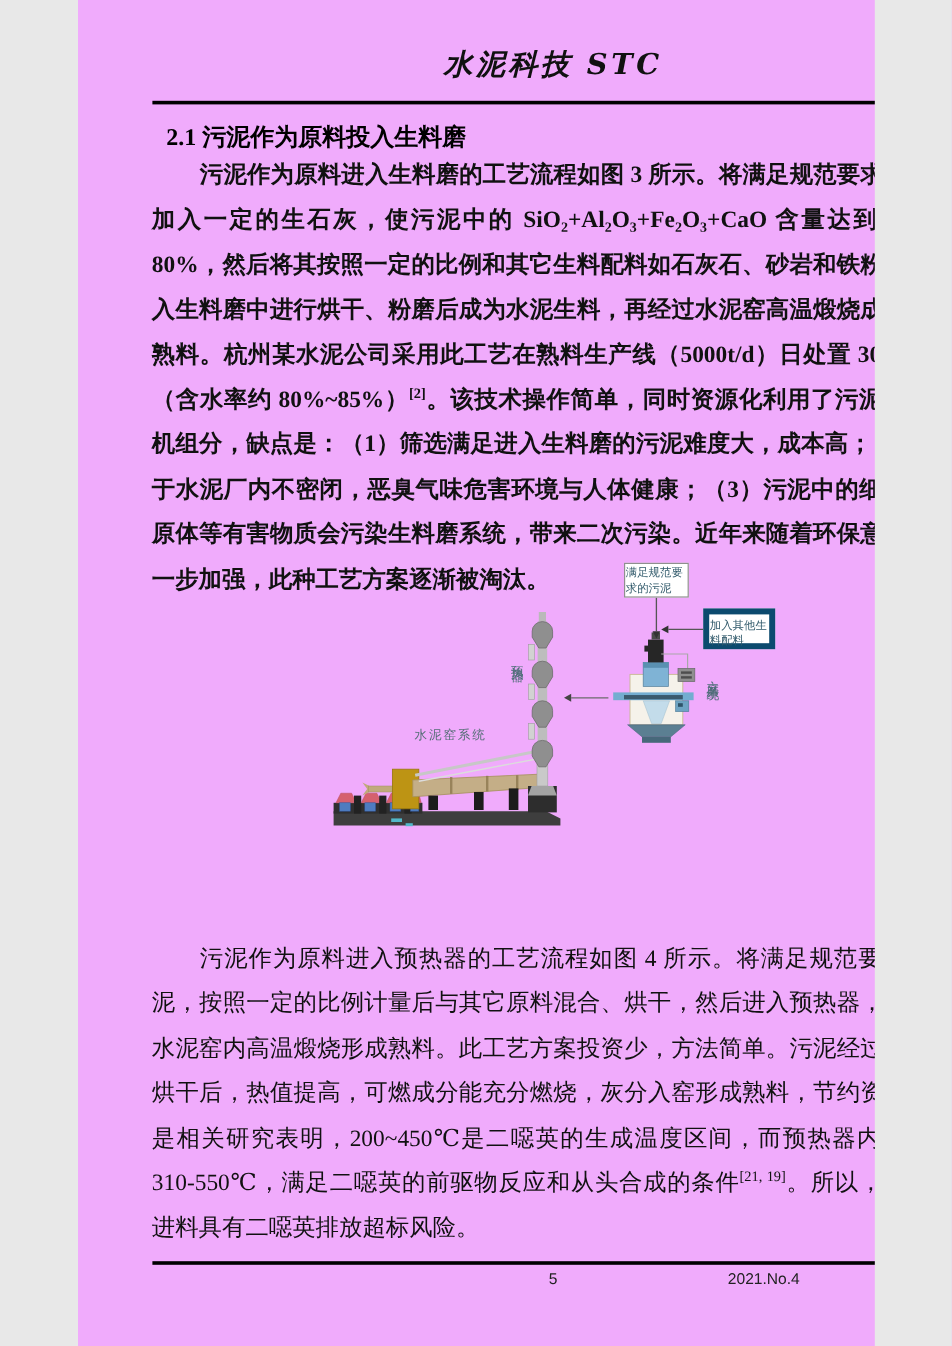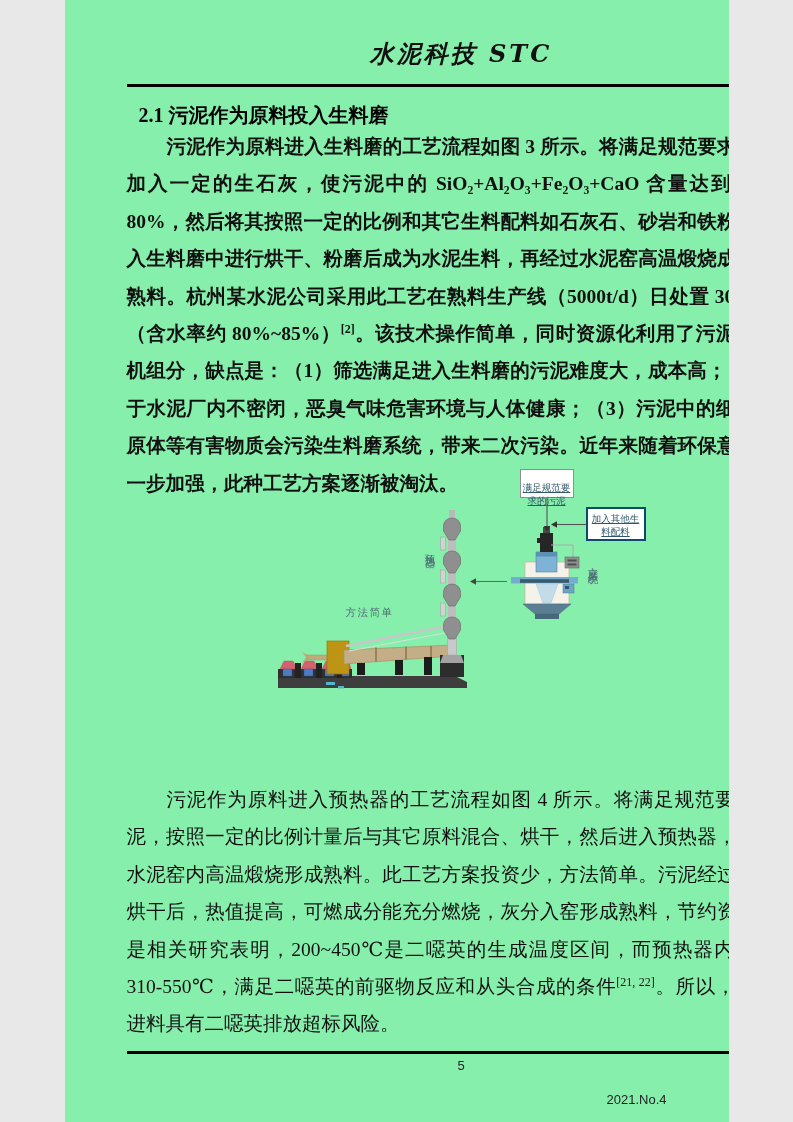--- a/index.html
+++ b/index.html
@@ -1,17 +1,17 @@
 <!DOCTYPE html>
 <html><head>
 <meta charset="utf-8">
 <style>
   html,body{margin:0;padding:0;background:#e8e8e8;}
   .page{
-    position:relative;width:664px;height:1122px;background:#86efac;
+    position:relative;width:664px;height:1122px;background:#f0abfc;
     margin:0 auto;overflow:hidden;color:#1a1a1a;
     font-family:"Liberation Serif","DejaVu Serif",serif;
   }
   .header-title{
     position:absolute;top:38px;left:62px;width:669px;text-align:center;
     font-size:24px;font-style:italic;font-weight:600;letter-spacing:3px;
     font-family:"DejaVu Serif",serif;color:#111;
   }
   .rule{position:absolute;left:62px;width:669px;background:#000;}
   .rule-top{top:84px;height:2.5px;}
@@ -26,42 +26,42 @@
     position:absolute;left:62px;width:669px;margin:0;
     font-size:19.5px;line-height:37.4px;text-align:justify;
     text-indent:40px;color:#111;
   }
   .p1{top:128px;font-weight:bold;}
   .p2{top:781px;}
   .cite{font-size:12px;line-height:0;}
   .figure{position:absolute;left:195px;top:464px;width:420px;height:227px;}
   .figure svg{position:absolute;left:0;top:0;}
   .fig-box{
-    position:absolute;background:#fff;text-align:center;color:#30596a;
-    font-size:9.5px;line-height:12.5px;padding:12px 1px;box-sizing:border-box;text-decoration:underline;
+    position:absolute;background:#fff;color:#30596a;
+    font-size:9.5px;line-height:12.5px;padding:2px 1px;box-sizing:border-box;
   }
   .box1{left:260px;top:5px;width:54px;height:29px;border:1px solid #8f8f8f;}
-  .box2{left:326px;top:43px;width:60px;height:34px;border:2px solid #0c4a6e;padding-top:4px;}
+  .box2{left:326px;top:43px;width:60px;height:34px;border:5px solid #0c4a6e;padding-top:4px;}
   .vlabel{
     position:absolute;writing-mode:vertical-rl;text-orientation:upright;
     font-size:10.5px;color:#4e6d78;letter-spacing:2px;
   }
   .preheater-label{left:163px;top:82px;}
   .mill-label{left:326px;top:95px;}
   .hlabel{position:absolute;left:86px;top:142px;font-size:10.5px;color:#546e76;letter-spacing:1.5px;}
   .fig-caption{
     position:absolute;top:692px;left:62px;width:669px;text-align:center;
     font-weight:bold;font-size:17.5px;color:#000;
   }
   .footer-page-number{
     position:absolute;top:1058px;left:62px;width:669px;text-align:center;
     font-size:13px;font-family:"Liberation Sans",sans-serif;color:#222;
   }
   .footer-issue{
-    position:absolute;top:1092px;right:62px;text-align:left;
+    position:absolute;top:1058px;right:62px;text-align:left;
     font-size:13px;font-family:"Liberation Sans",sans-serif;color:#222;
   }
 </style>
 </head>
 <body>
 
 <div class="page">
 
   <div class="header-title">水泥科技 STC</div>
   <div class="rule rule-top"></div>
@@ -169,24 +169,24 @@
       <g>
         <line x1="247" y1="117.5" x2="216" y2="117.5" stroke="#6b6b6b" stroke-width="1.1"></line>
         <polygon points="216,114.2 216,120.8 210,117.5" fill="#444"></polygon>
       </g>
     </svg>
 
     <div class="fig-box box1"><span>满足规范要求的污泥</span></div>
     <div class="fig-box box2"><span>加入其他生料配料</span></div>
     <div class="vlabel preheater-label">预热器</div>
     <div class="vlabel mill-label">立磨系统</div>
-    <div class="hlabel kiln-label">方法简单</div>
+    <div class="hlabel kiln-label">水泥窑系统</div>
   </div>
 
 
 
-  <p class="body-para p2"><span>污泥作为原料进入预热器的工艺流程如图 4 所示。将满足规范要求的污泥，按照一定的比例计量后与其它原料混合、烘干，然后进入预热器，最后在水泥窑内高温煅烧形成熟料。此工艺方案投资少，方法简单。污泥经过预热器烘干后，热值提高，可燃成分能充分燃烧，灰分入窑形成熟料，节约资源。但是相关研究表明，200~450℃是二噁英的生成温度区间，而预热器内温度为 310-550℃，满足二噁英的前驱物反应和从头合成的条件</span><sup class="cite">[21, 22]</sup><span>。所以，预热器进料具有二噁英排放超标风险。</span></p>
+  <p class="body-para p2"><span>污泥作为原料进入预热器的工艺流程如图 4 所示。将满足规范要求的污泥，按照一定的比例计量后与其它原料混合、烘干，然后进入预热器，最后在水泥窑内高温煅烧形成熟料。此工艺方案投资少，方法简单。污泥经过预热器烘干后，热值提高，可燃成分能充分燃烧，灰分入窑形成熟料，节约资源。但是相关研究表明，200~450℃是二噁英的生成温度区间，而预热器内温度为 310-550℃，满足二噁英的前驱物反应和从头合成的条件</span><sup class="cite">[21, 19]</sup><span>。所以，预热器进料具有二噁英排放超标风险。</span></p>
 
   <div class="rule rule-bottom"></div>
   <div class="footer-page-number">5</div>
   <div class="footer-issue">2021.No.4</div>
 
 </div>
 
 </body></html>

